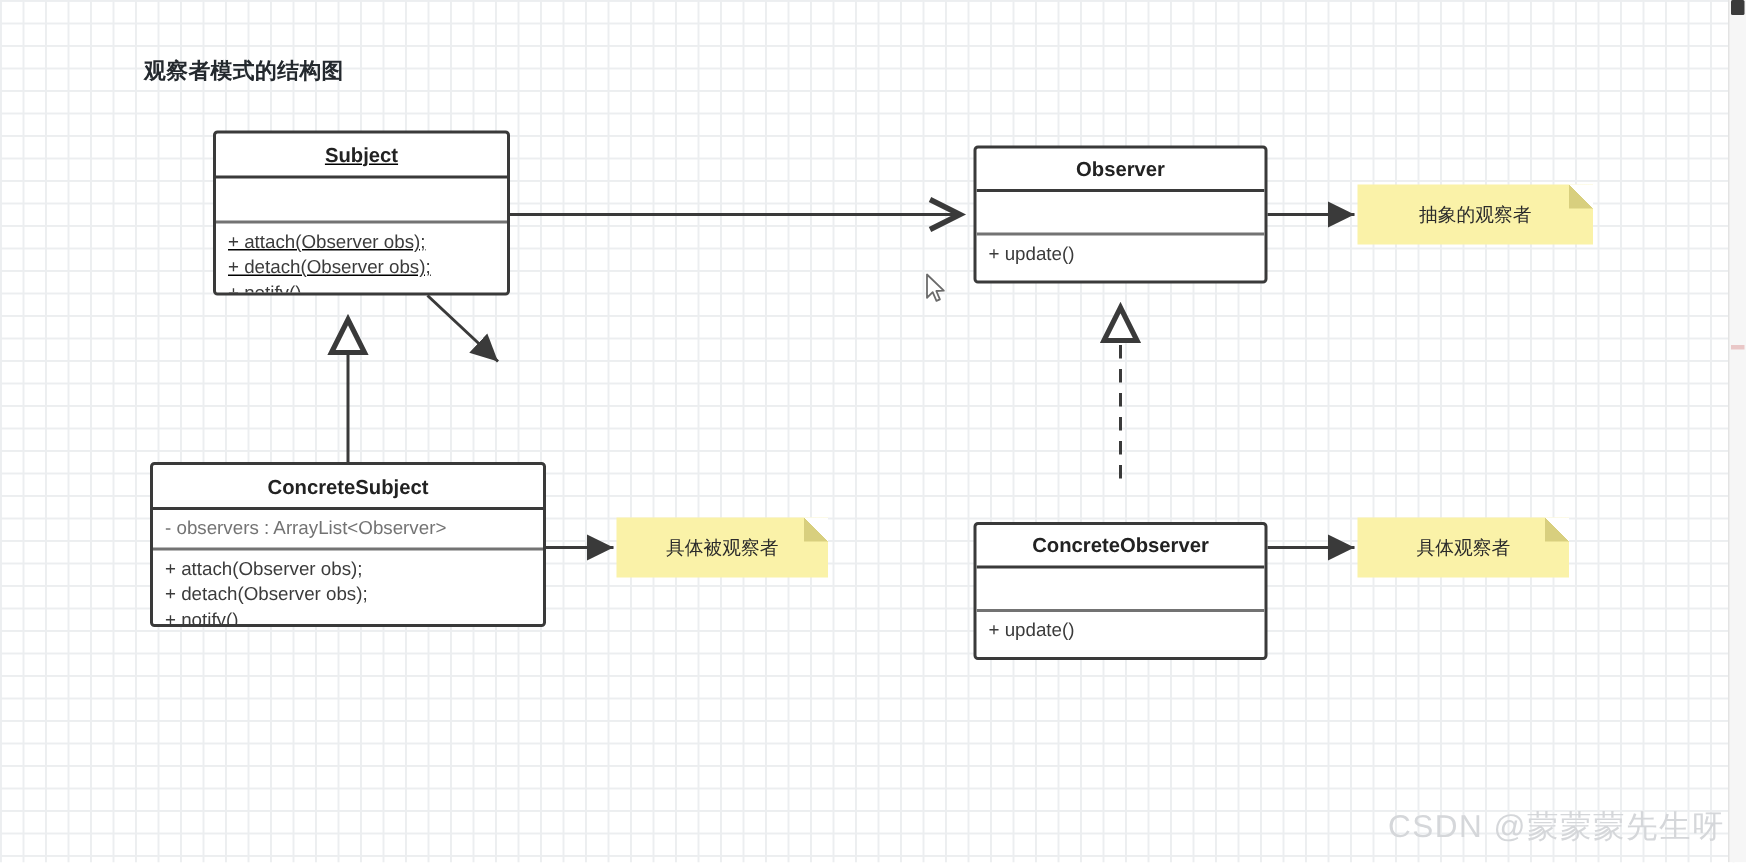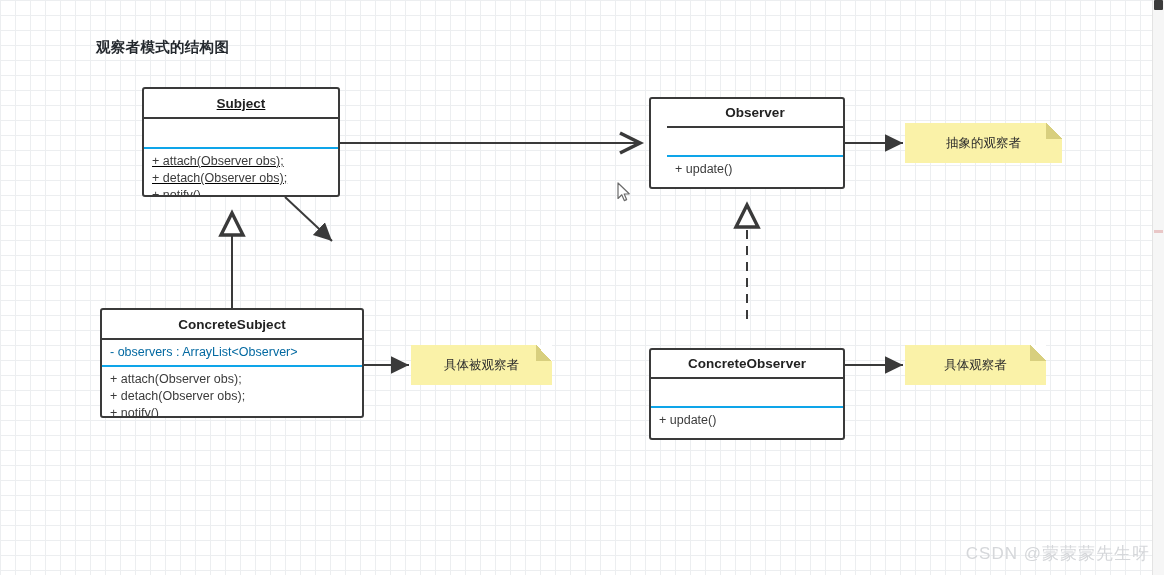--- a/index.html
+++ b/index.html
@@ -54,24 +54,24 @@
     font-weight: bold;
     font-size: 13.5px;
     color: #222222;
     border-bottom: 2px solid #3a3a3a;
     display: flex;
     align-items: center;
     justify-content: center;
   }
   .uml-attrs {
     box-sizing: border-box;
-    border-bottom: 2px solid #0ea5e9;
+    border-bottom: 2px solid #737373;
     padding: 4px 8px;
     font-size: 12.5px;
-    color: #0369a1;
+    color: #737373;
     display: flex;
     flex-direction: column;
     justify-content: center;
   }
   .uml-attrs.empty { padding: 0; }
   .uml-ops {
     box-sizing: border-box;
     padding: 4px 8px 3px 8px;
     font-size: 12.5px;
     color: #3b3b3b;
@@ -80,21 +80,21 @@
     line-height: 17px;
     white-space: nowrap;
   }
 
   
   #class-subject      { left: 142px; top: 87px;  width: 198px; height: 110px; text-decoration: underline; }
   #class-subject .uml-name  { height: 30px; }
   #class-subject .uml-attrs { height: 30px; }
   #class-subject .uml-ops   { height: 46px; }
 
-  #class-observer     { left: 649px; top: 97px;  width: 196px; height: 92px; padding-left: 16px; }
+  #class-observer     { left: 649px; top: 97px;  width: 196px; height: 92px; }
   #class-observer .uml-name  { height: 29px; }
   #class-observer .uml-attrs { height: 29px; }
   #class-observer .uml-ops   { height: 30px; }
 
   #class-concretesubject { left: 100px; top: 308px; width: 264px; height: 110px; }
   #class-concretesubject .uml-name  { height: 30px; text-align: center; }
   #class-concretesubject .uml-attrs { height: 27px; }
   #class-concretesubject .uml-ops   { height: 49px; }
 
   #class-concreteobserver { left: 649px; top: 319px; width: 196px; height: 92px; margin-top: 29px; }
@@ -125,21 +125,21 @@
   #note-abstract-subject  { left: 331px; top: 222px; width: 141px; height: 40px; }
   #note-abstract-observer { left: 905px; top: 123px; width: 157px; height: 40px; }
   #note-concrete-subject  { left: 411px; top: 345px; width: 141px; height: 40px; }
   #note-concrete-observer { left: 905px; top: 345px; width: 141px; height: 40px; }
 
   
   .watermark {
     position: absolute;
     right: 14px;
     bottom: 10px;
-    font-size: 17px;
+    font-size: 21px;
     color: #d5d7da;
     letter-spacing: 1px;
     white-space: nowrap;
     user-select: none;
   }
 
   
   .scrollbar-track {
     position: absolute;
     right: 0;

